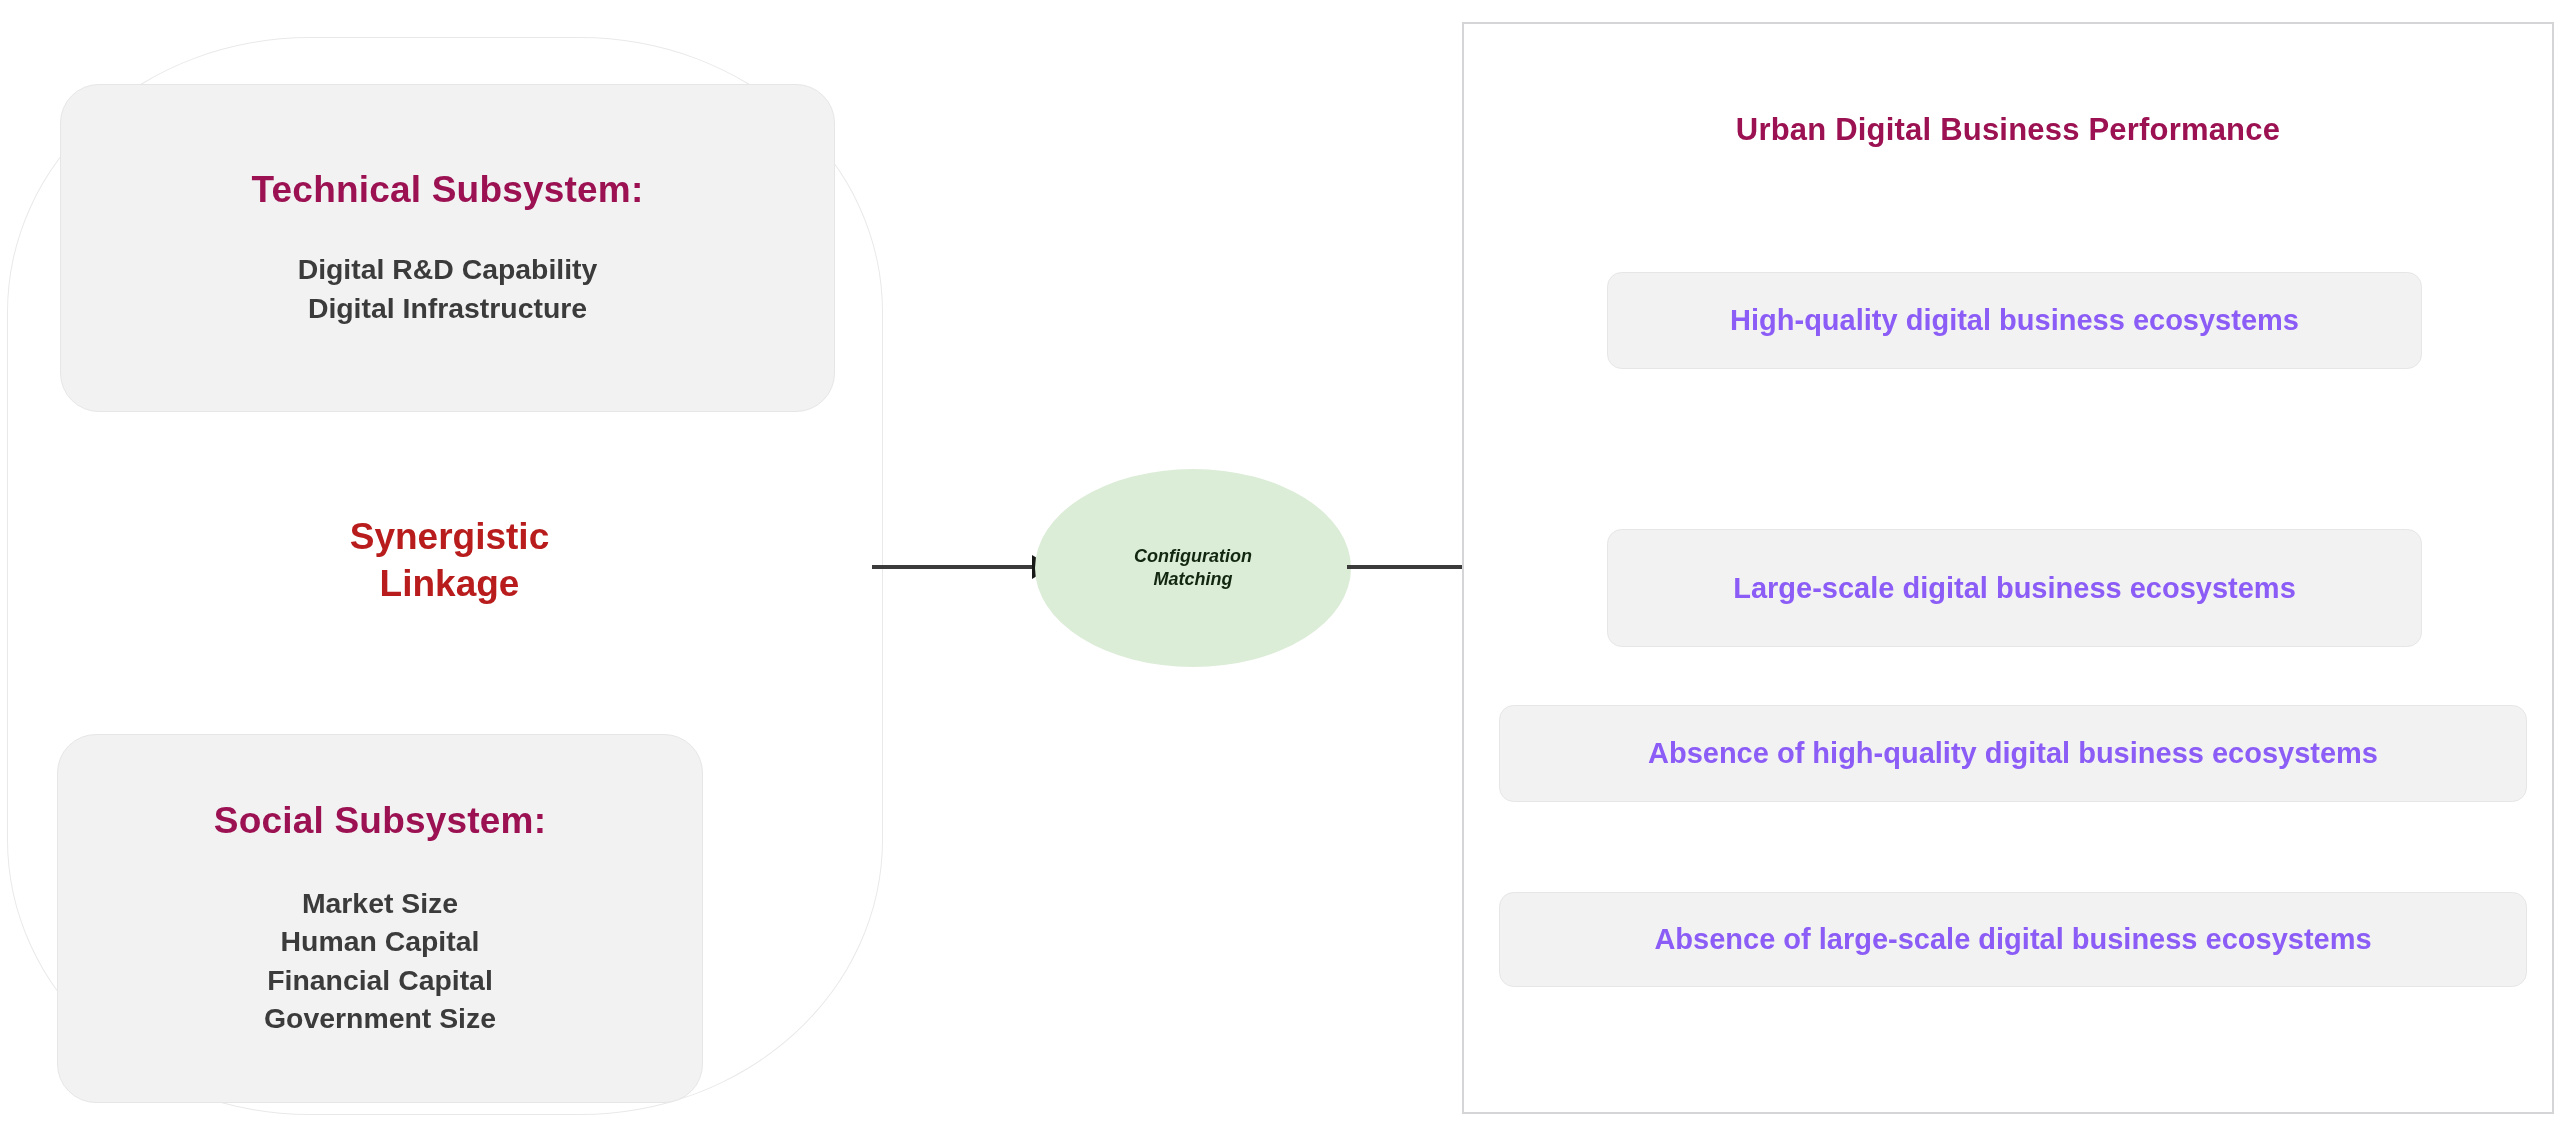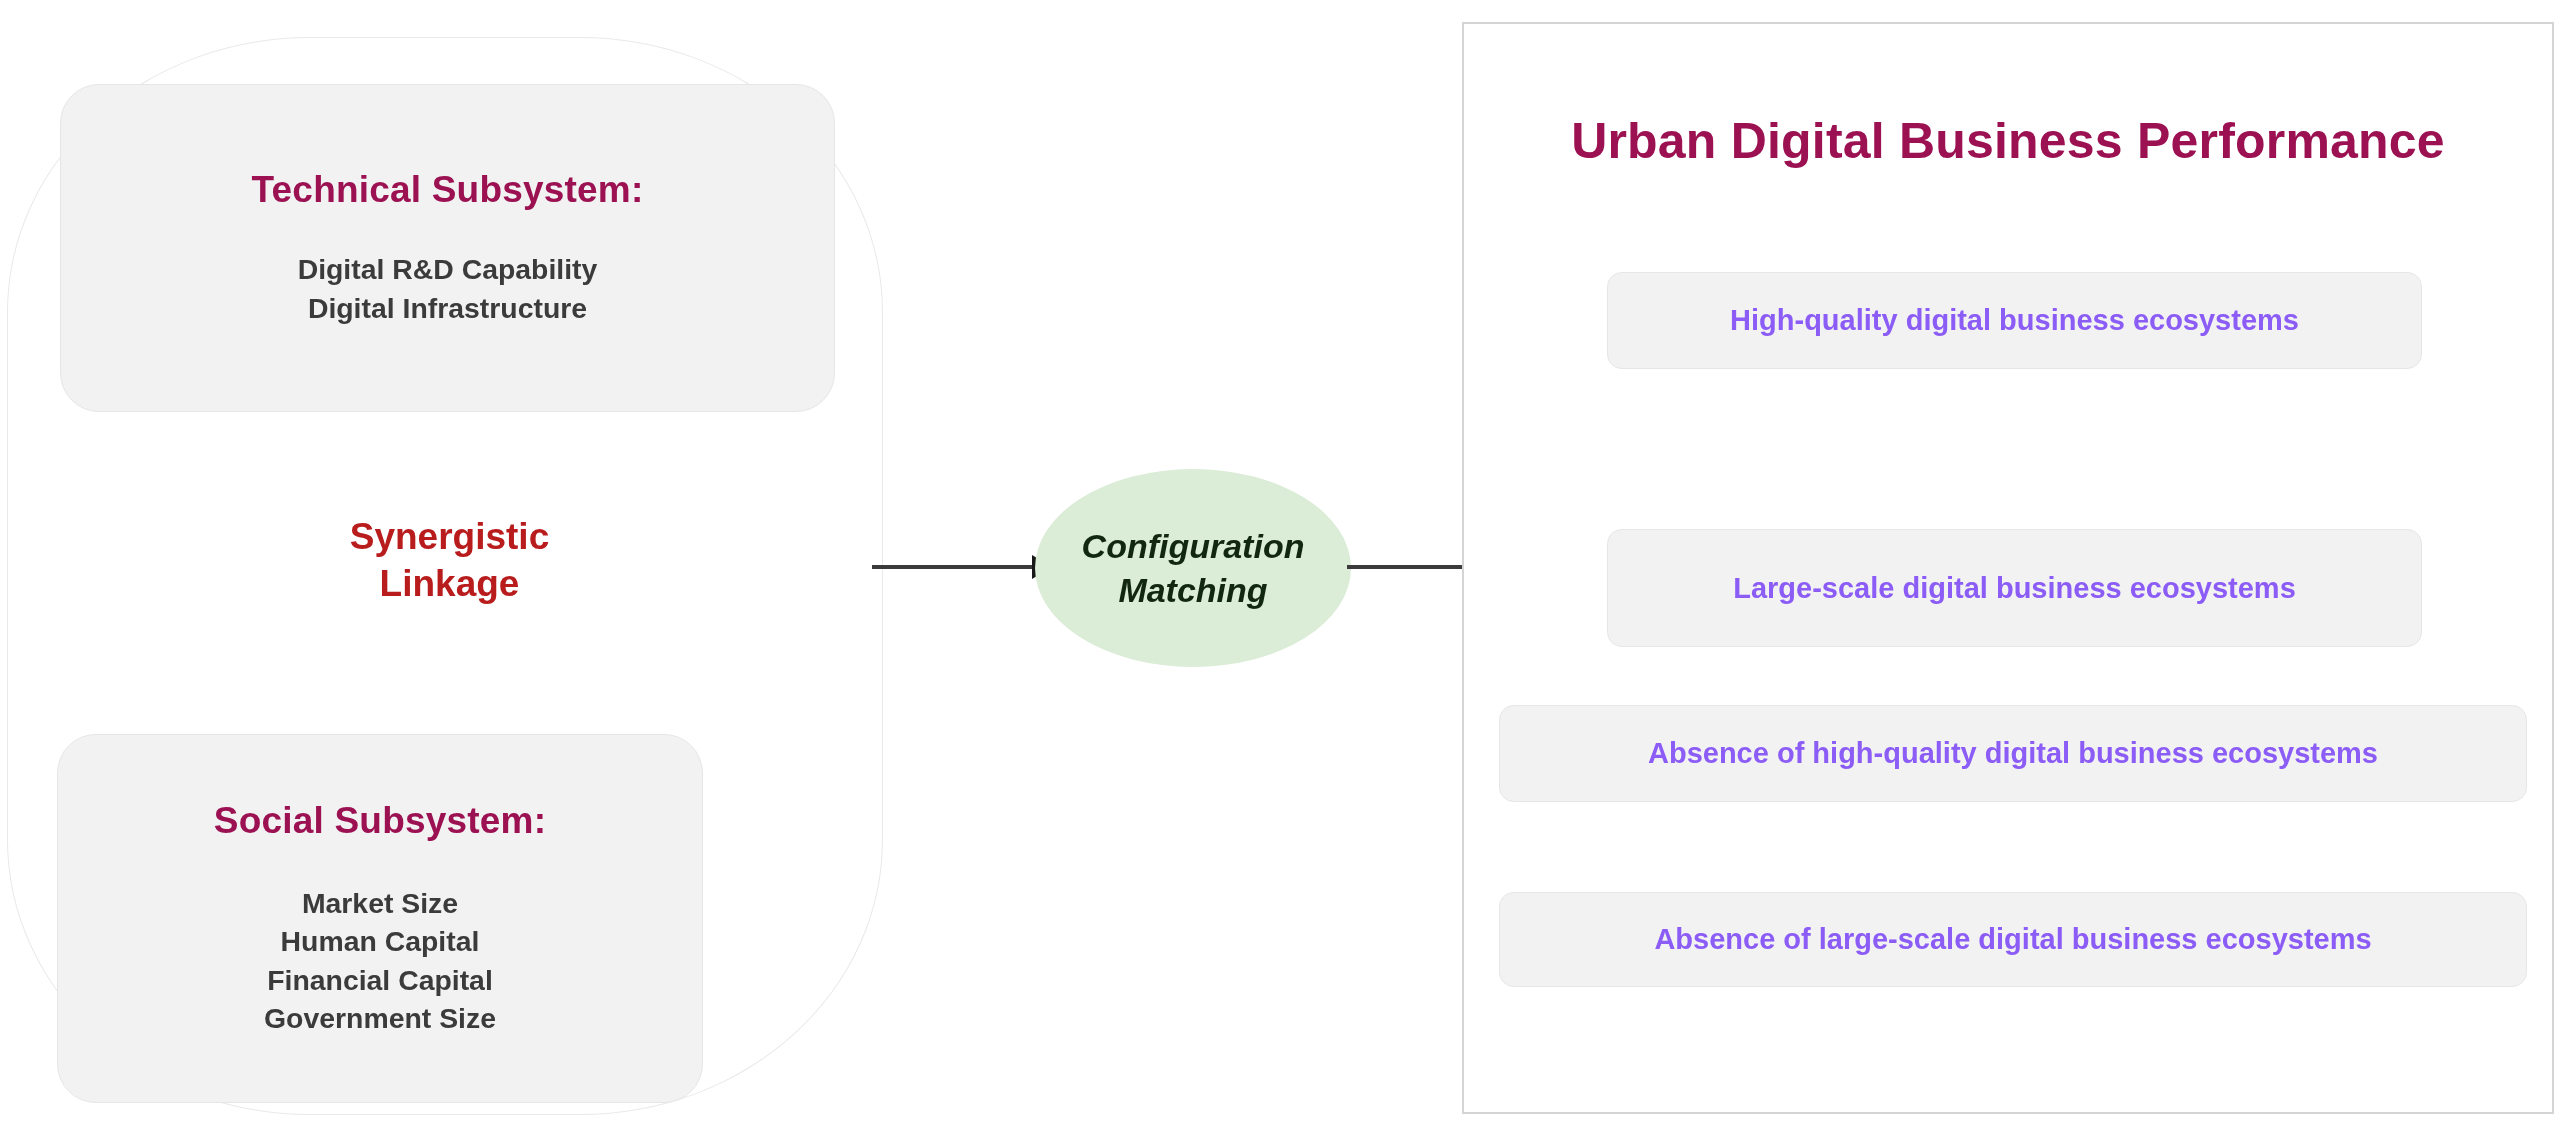--- a/index.html
+++ b/index.html
@@ -121,21 +121,21 @@
     width: 316px;
     height: 198px;
     border-radius: 50%;
     background: #dbecd7;
     display: flex;
     align-items: center;
     justify-content: center;
   }
   .ellipse-match .ell-text {
     color: #12270f;
-    font-size: 34px;
+    font-size: 18px;
     font-weight: bold;
     font-style: italic;
     text-align: center;
     line-height: 1.30;
   }
   .ellipse-match .ell-text span { display: block; white-space: nowrap; }
 
   
   .outcome-panel {
     position: absolute;
@@ -148,21 +148,21 @@
     box-sizing: border-box;
   }
 
   .outcome-title {
     position: absolute;
     left: 0;
     top: 88px;
     width: 100%;
     text-align: center;
     color: #9b1152;
-    font-size: 50px;
+    font-size: 31px;
     font-weight: bold;
     letter-spacing: 0.2px;
     white-space: nowrap;
   }
 
   .outcome-box {
     position: absolute;
     background: #f2f2f3;
     border: 1.8px solid #e6e6e7;
     border-radius: 14.7px;

